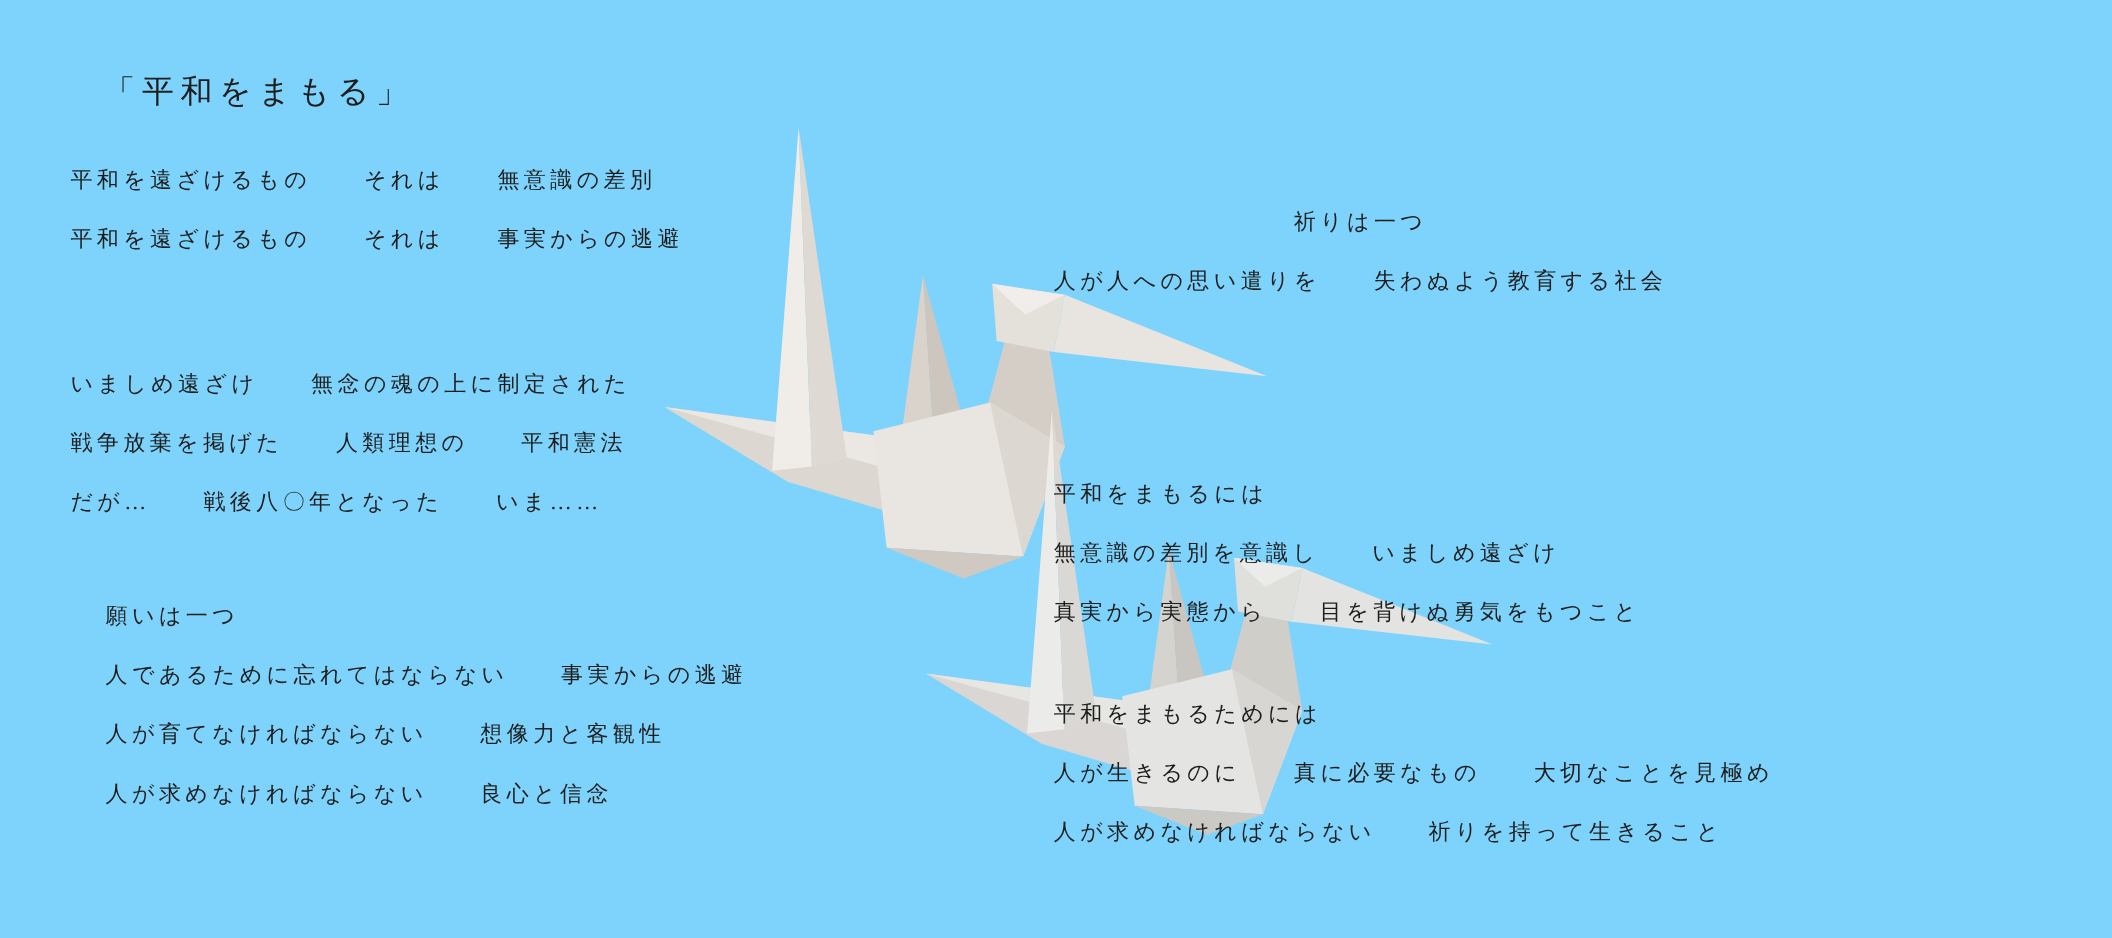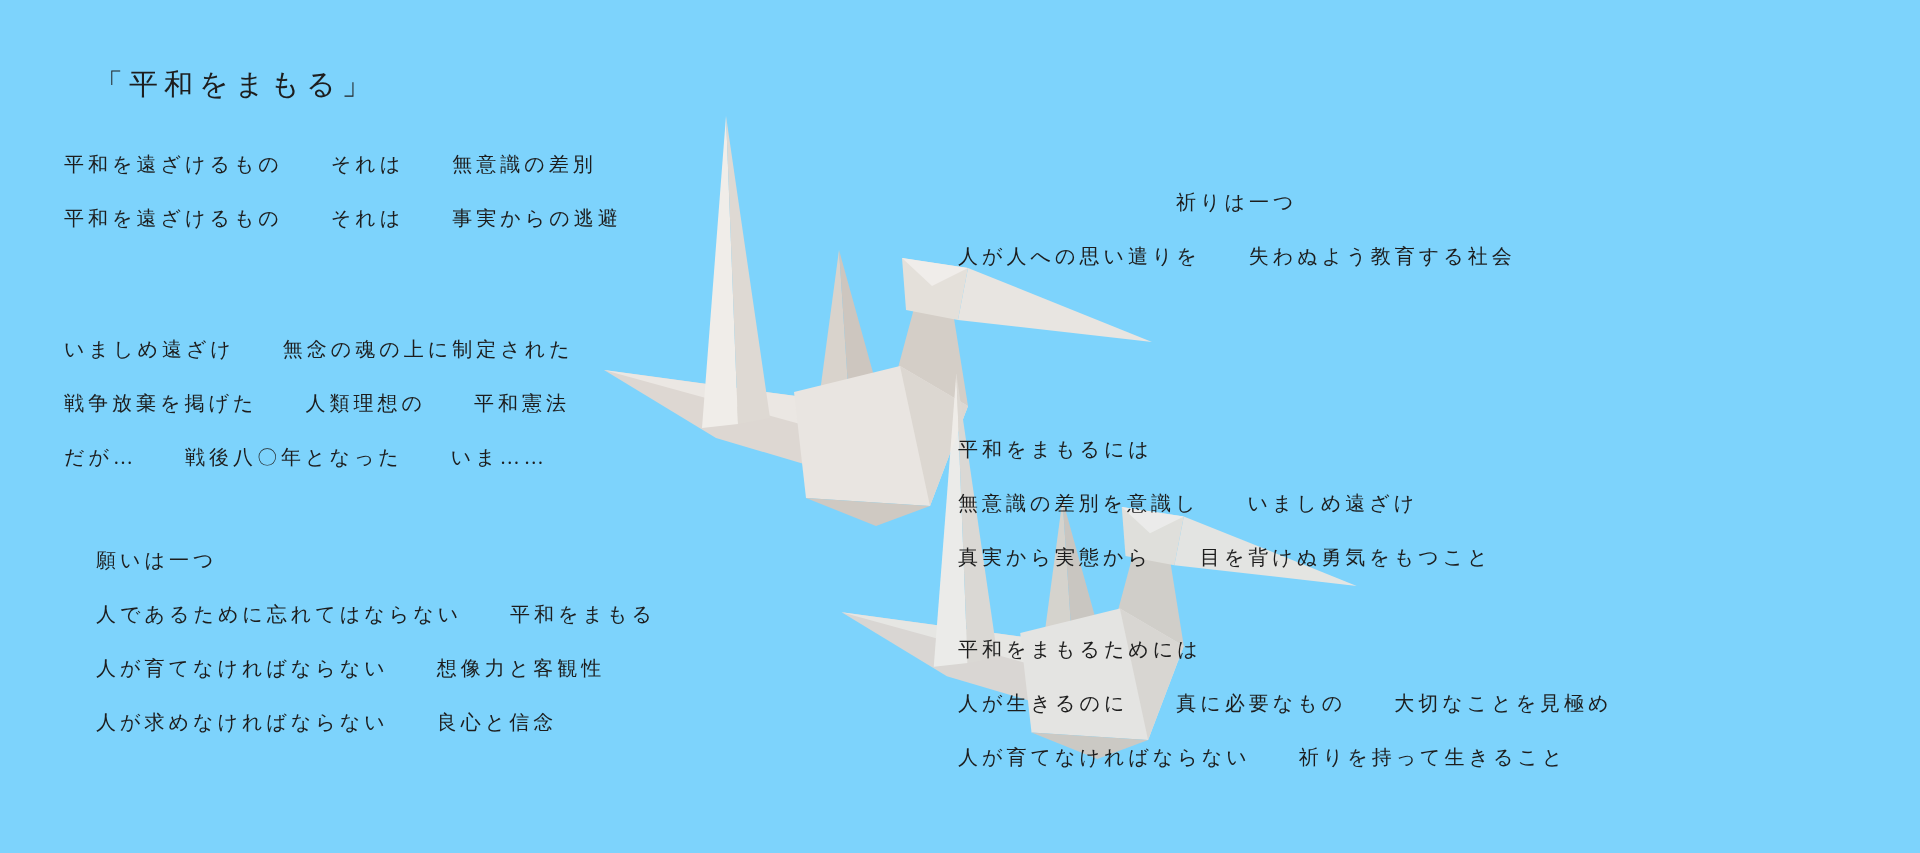--- a/index.html
+++ b/index.html
@@ -91,35 +91,35 @@
   </div>
 
   <div class="stanza" id="stanza-l2">
     <div class="line">いましめ遠ざけ　　無念の魂の上に制定された</div>
     <div class="line">戦争放棄を掲げた　　人類理想の　　平和憲法</div>
     <div class="line">だが…　　戦後八〇年となった　　いま……</div>
   </div>
 
   <div class="stanza" id="stanza-l3">
     <div class="line">願いは一つ</div>
-    <div class="line">人であるために忘れてはならない　　平和をまもる</div>
+    <div class="line">人であるために忘れてはならない　　事実からの逃避</div>
     <div class="line">人が育てなければならない　　想像力と客観性</div>
     <div class="line">人が求めなければならない　　良心と信念</div>
   </div>
 
   <div class="stanza" id="stanza-r1">
     <div class="line">祈りは一つ</div>
     <div class="line">人が人への思い遣りを　　失わぬよう教育する社会</div>
   </div>
 
   <div class="stanza" id="stanza-r2">
     <div class="line">平和をまもるには</div>
     <div class="line">無意識の差別を意識し　　いましめ遠ざけ</div>
     <div class="line">真実から実態から　　目を背けぬ勇気をもつこと</div>
   </div>
 
   <div class="stanza" id="stanza-r3">
     <div class="line">平和をまもるためには</div>
     <div class="line">人が生きるのに　　真に必要なもの　　大切なことを見極め</div>
-    <div class="line">人が育てなければならない　　祈りを持って生きること</div>
+    <div class="line">人が求めなければならない　　祈りを持って生きること</div>
   </div>
 
 </div>
 
 </body></html>

